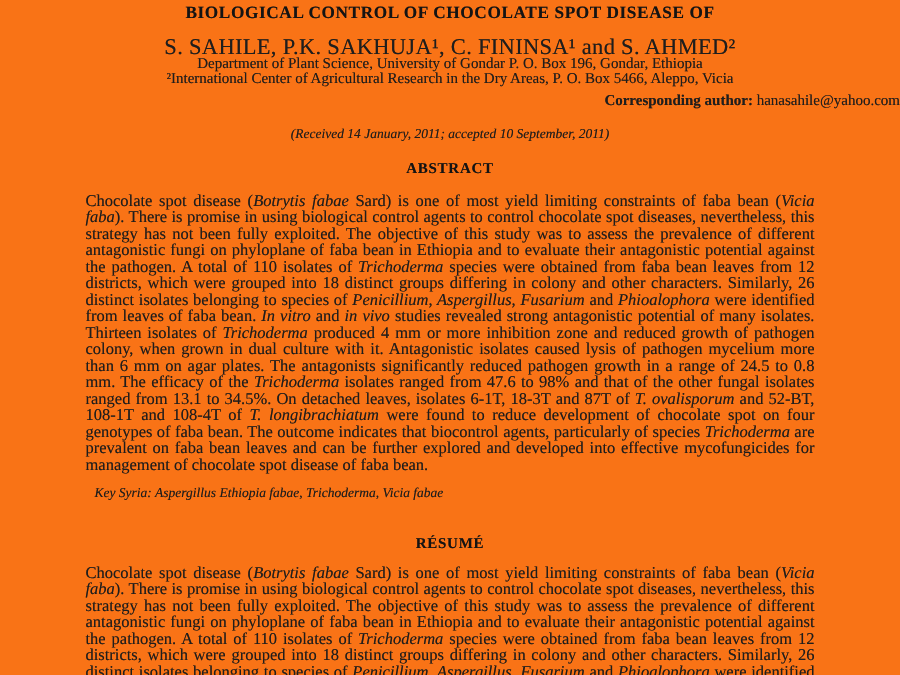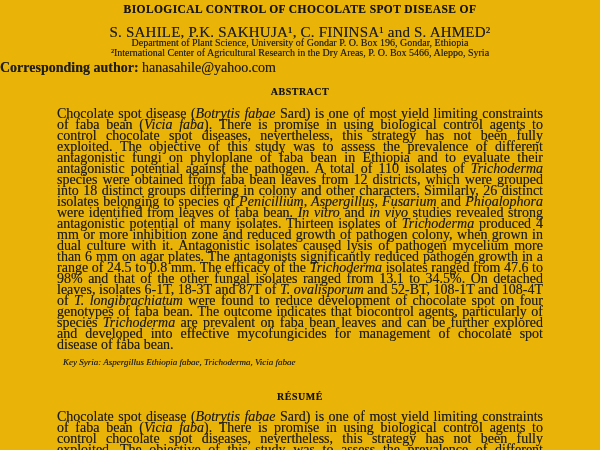--- a/index.html
+++ b/index.html
@@ -5,21 +5,21 @@
   html, body {
     margin: 0;
     padding: 0;
     background: #ffffff;
   }
   .page {
     position: relative;
     width: 600px;
     height: 450px;
     overflow: hidden;
-    background: #eab308;
+    background: #f97316;
     font-family: "Liberation Serif", "DejaVu Serif", serif;
     color: #1e1e1e;
     text-shadow: 0 0 0.3px rgba(20,20,20,0.55);
   }
   .title {
     margin-top: 3px;
     text-align: center;
     font-weight: bold;
     font-size: 11.5px;
     line-height: 13px;
@@ -33,22 +33,22 @@
     line-height: 11px;
     letter-spacing: 0.2px;
   }
   .affiliations {
     text-align: center;
     font-size: 10px;
     line-height: 10.4px;
   }
   .corresponding {
     margin-top: 4px;
-    text-align: left;
-    font-size: 14px;
+    text-align: right;
+    font-size: 10px;
     line-height: 10.4px;
   }
   .corresponding .label { font-weight: bold; }
   .received {
     margin-top: 11px;
     text-align: center;
     font-style: italic;
     font-size: 9px;
     line-height: 10px;
   }
@@ -56,21 +56,21 @@
     text-align: center;
     font-weight: bold;
     font-size: 10px;
     letter-spacing: 0.5px;
     color: #141414;
   }
   .abstract-heading { margin-top: 13px; }
   .resume-heading { margin-top: 23px; }
   .body-paragraph {
     margin: 11px 57px 0 57px;
-    font-size: 14px;
+    font-size: 11px;
     line-height: 11px;
     text-align: justify;
     text-justify: inter-word;
   }
   .resume-paragraph { margin-top: 9px; }
   .keywords {
     margin: 7px 57px 0 63px;
     font-style: italic;
     font-size: 9px;
     line-height: 10.5px;
@@ -83,28 +83,29 @@
 <div class="page">
 
   <div class="title">
     <div>BIOLOGICAL CONTROL OF CHOCOLATE SPOT DISEASE OF</div>
   </div>
 
   <div class="authors">S. SAHILE, P.K. SAKHUJA¹, C. FININSA¹ and S. AHMED²</div>
 
   <div class="affiliations">
     <div>Department of Plant Science, University of Gondar P. O. Box 196, Gondar, Ethiopia</div>
-    <div>²International Center of Agricultural Research in the Dry Areas, P. O. Box 5466, Aleppo, Syria</div>
+    <div>²International Center of Agricultural Research in the Dry Areas, P. O. Box 5466, Aleppo, Vicia</div>
   </div>
 
   <div class="corresponding">
     <span class="label">Corresponding author:</span>
     <span>hanasahile@yahoo.com</span>
   </div>
 
+  <div class="received">(Received 14 January, 2011; accepted 10 September, 2011)</div>
 
   <div class="section-heading abstract-heading">ABSTRACT</div>
 
   <div class="body-paragraph">Chocolate spot disease (<i>Botrytis fabae</i> Sard) is one of most yield limiting constraints of faba bean (<i>Vicia faba</i>). There is promise in using biological control agents to control chocolate spot diseases, nevertheless, this strategy has not been fully exploited. The objective of this study was to assess the prevalence of different antagonistic fungi on phyloplane of faba bean in Ethiopia and to evaluate their antagonistic potential against the pathogen. A total of 110 isolates of <i>Trichoderma</i> species were obtained from faba bean leaves from 12 districts, which were grouped into 18 distinct groups differing in colony and other characters. Similarly, 26 distinct isolates belonging to species of <i>Penicillium, Aspergillus, Fusarium</i> and <i>Phioalophora</i> were identified from leaves of faba bean. <i>In vitro</i> and <i>in vivo</i> studies revealed strong antagonistic potential of many isolates. Thirteen isolates of <i>Trichoderma</i> produced 4 mm or more inhibition zone and reduced growth of pathogen colony, when grown in dual culture with it. Antagonistic isolates caused lysis of pathogen mycelium more than 6 mm on agar plates. The antagonists significantly reduced pathogen growth in a range of 24.5 to 0.8 mm. The efficacy of the <i>Trichoderma</i> isolates ranged from 47.6 to 98% and that of the other fungal isolates ranged from 13.1 to 34.5%. On detached leaves, isolates 6-1T, 18-3T and 87T of <i>T. ovalisporum</i> and 52-BT, 108-1T and 108-4T of <i>T. longibrachiatum</i> were found to reduce development of chocolate spot on four genotypes of faba bean. The outcome indicates that biocontrol agents, particularly of species <i>Trichoderma</i> are prevalent on faba bean leaves and can be further explored and developed into effective mycofungicides for management of chocolate spot disease of faba bean.</div>
 
   <div class="keywords">
     <span>Key Syria:</span><span>  Aspergillus Ethiopia fabae, Trichoderma, Vicia fabae</span>
   </div>
 
   <div class="section-heading resume-heading">RÉSUMÉ</div>

